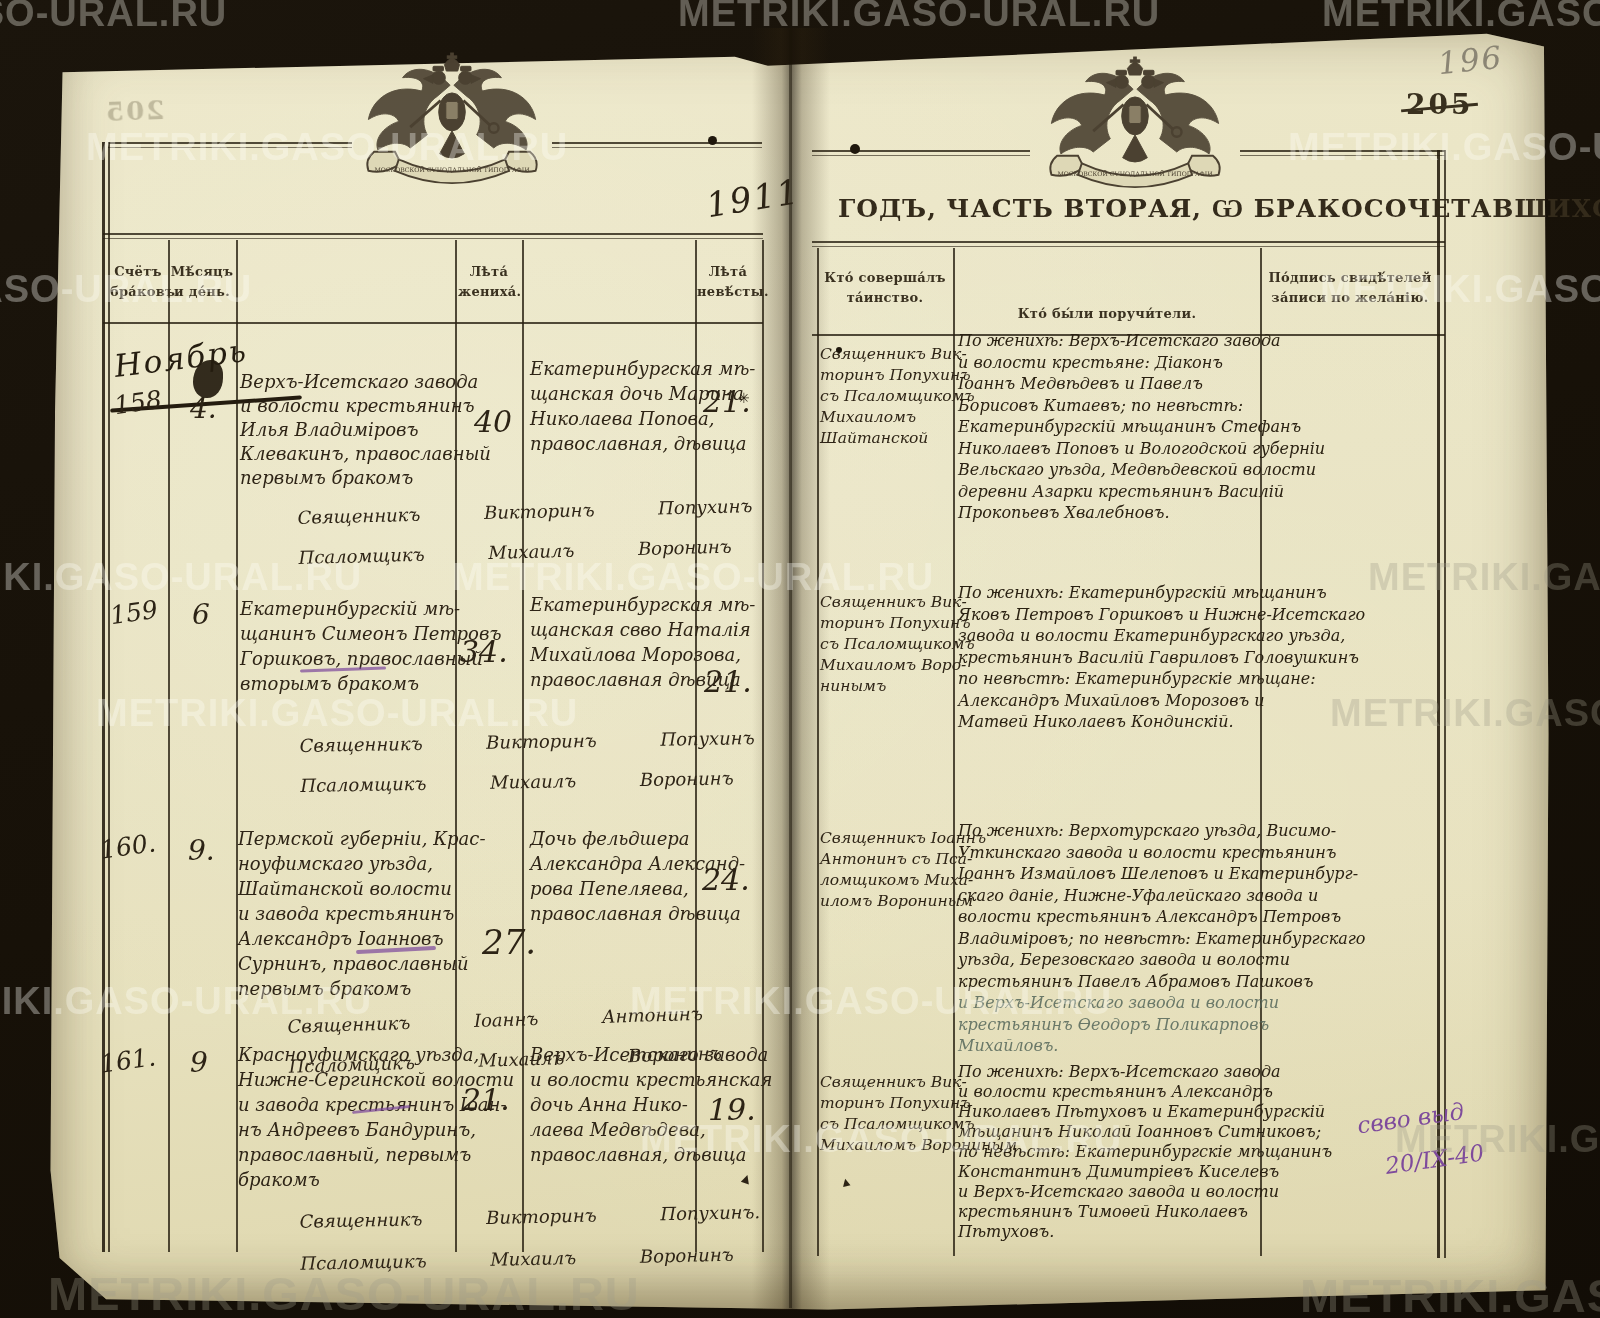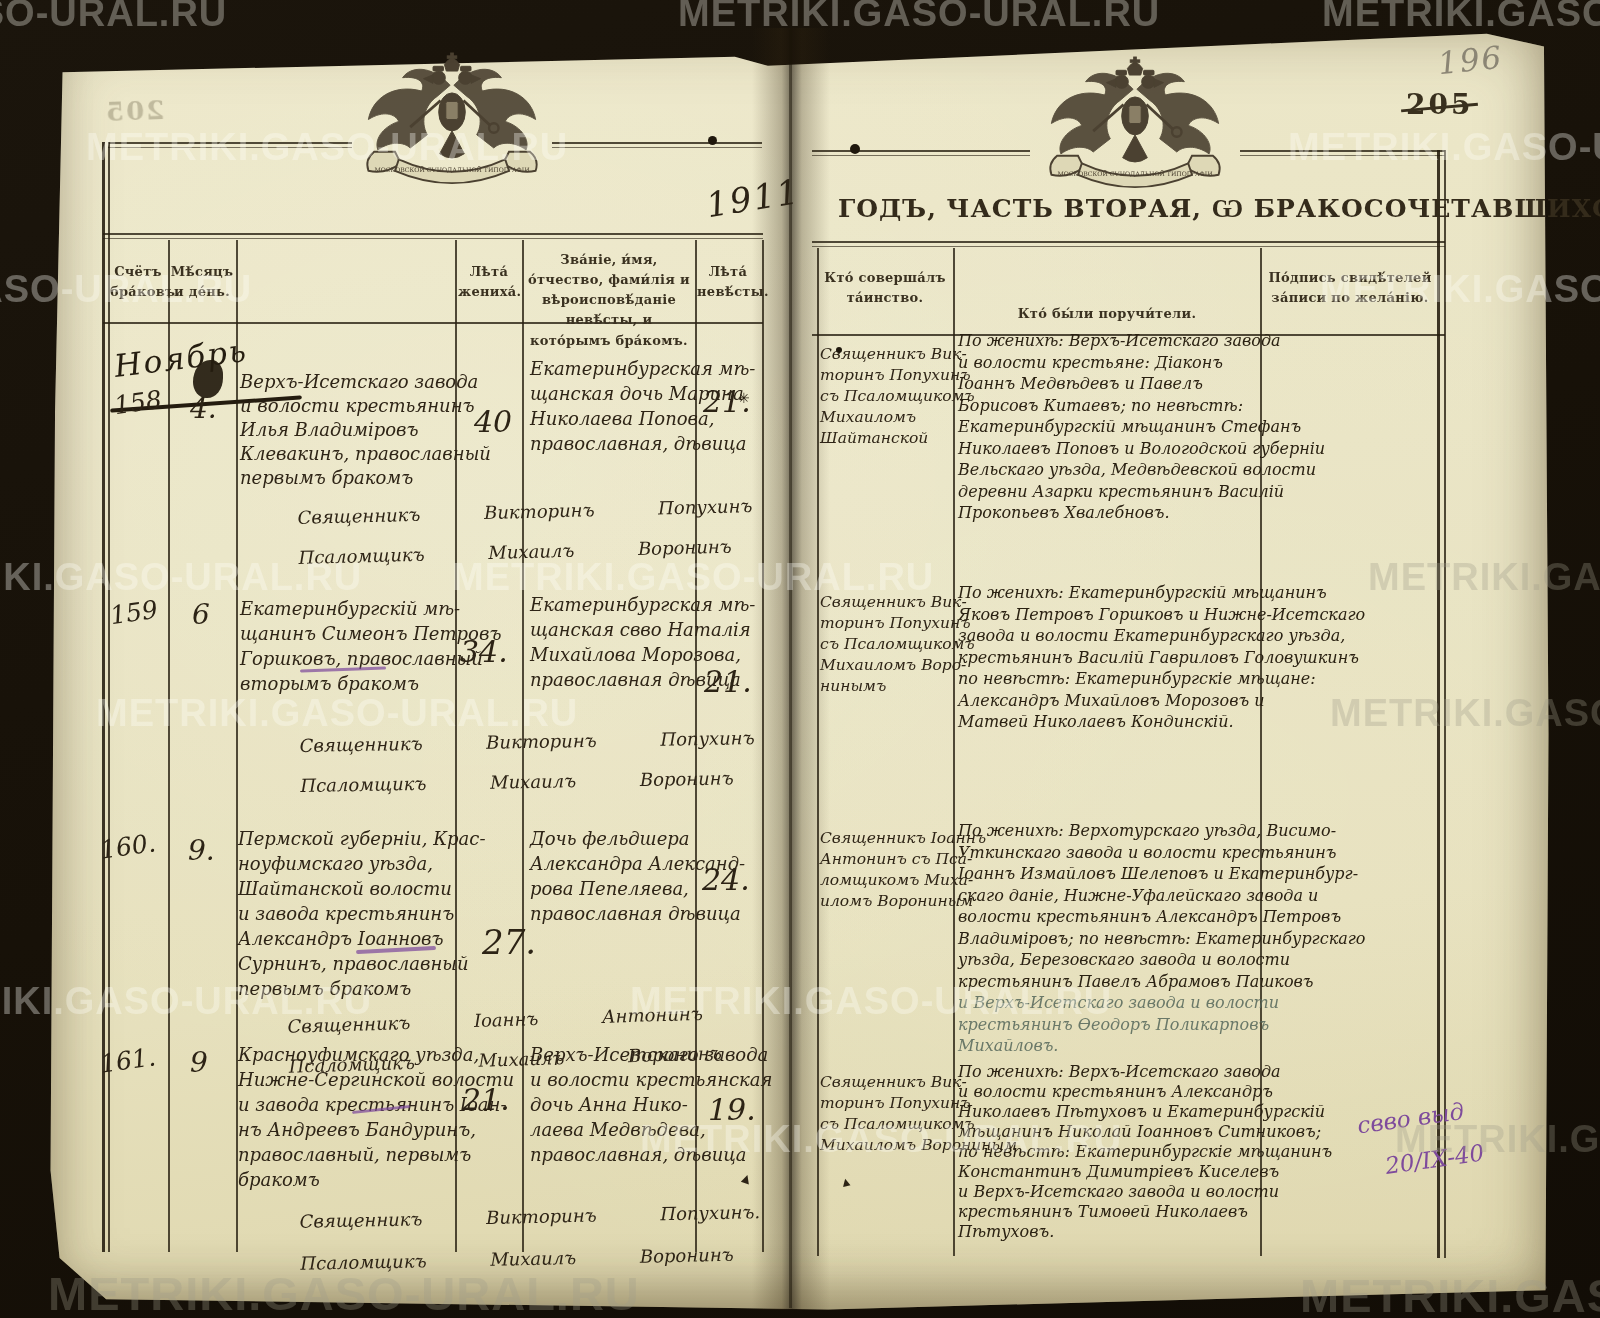--- a/index.html
+++ b/index.html
@@ -172,21 +172,20 @@
       </g>
     </svg>
   </div>
 
   <div class="year" style="left:706px;top:178px">1911</div>
   <div class="title t-right" style="left:838px;top:194px">ГОДЪ, ЧАСТЬ ВТОРАЯ, Ѡ БРАКОСОЧЕТАВШИХСЯ.</div>
 
   <div class="ph" style="left:110px;top:262px;width:56px">Счётъ бра́ковъ.</div>
   <div class="ph" style="left:170px;top:262px;width:64px">Мѣ́сяцъ и де́нь.</div>
   <div class="ph" style="left:458px;top:262px;width:62px">Лѣта́ жениха́.</div>
-  <div class="ph" style="left:528px;top:250px;width:162px">Зва́ніе, и́мя, о́тчество, фами́лія и вѣроисповѣ́даніе невѣ́сты, и кото́рымъ бра́комъ.</div>
   <div class="ph" style="left:697px;top:262px;width:62px">Лѣта́ невѣ́сты.</div>
 
   <div class="ph" style="left:822px;top:268px;width:126px">Кто́ соверша́лъ та́инство.</div>
   <div class="ph" style="left:958px;top:304px;width:298px">Кто́ бы́ли поручи́тели.</div>
   <div class="ph" style="left:1266px;top:268px;width:168px">По́дпись свидѣ́телей за́писи по жела́нію.</div>
 
   <div class="month" style="left:114px;top:340px">Ноябрь</div>
   <div class="mline" style="left:110px;top:402px;width:192px;height:3.5px"></div>
 
   <div class="num" style="left:114px;top:388px">158</div>

